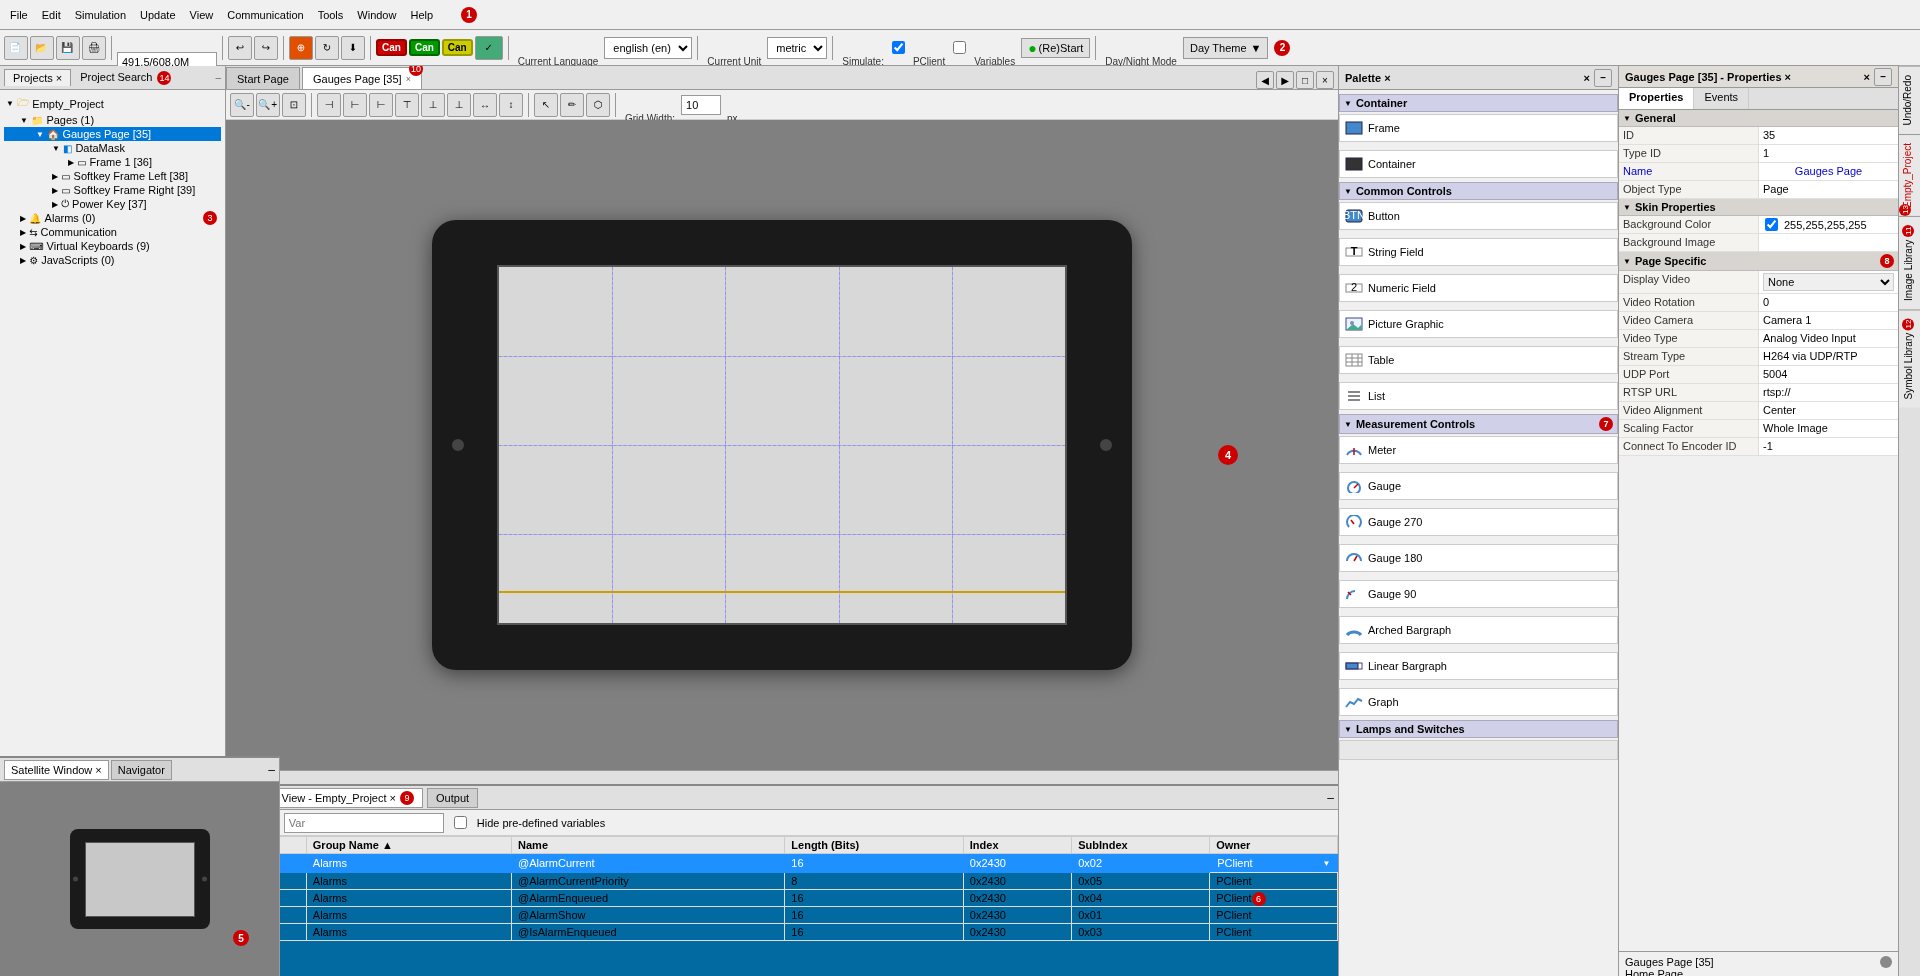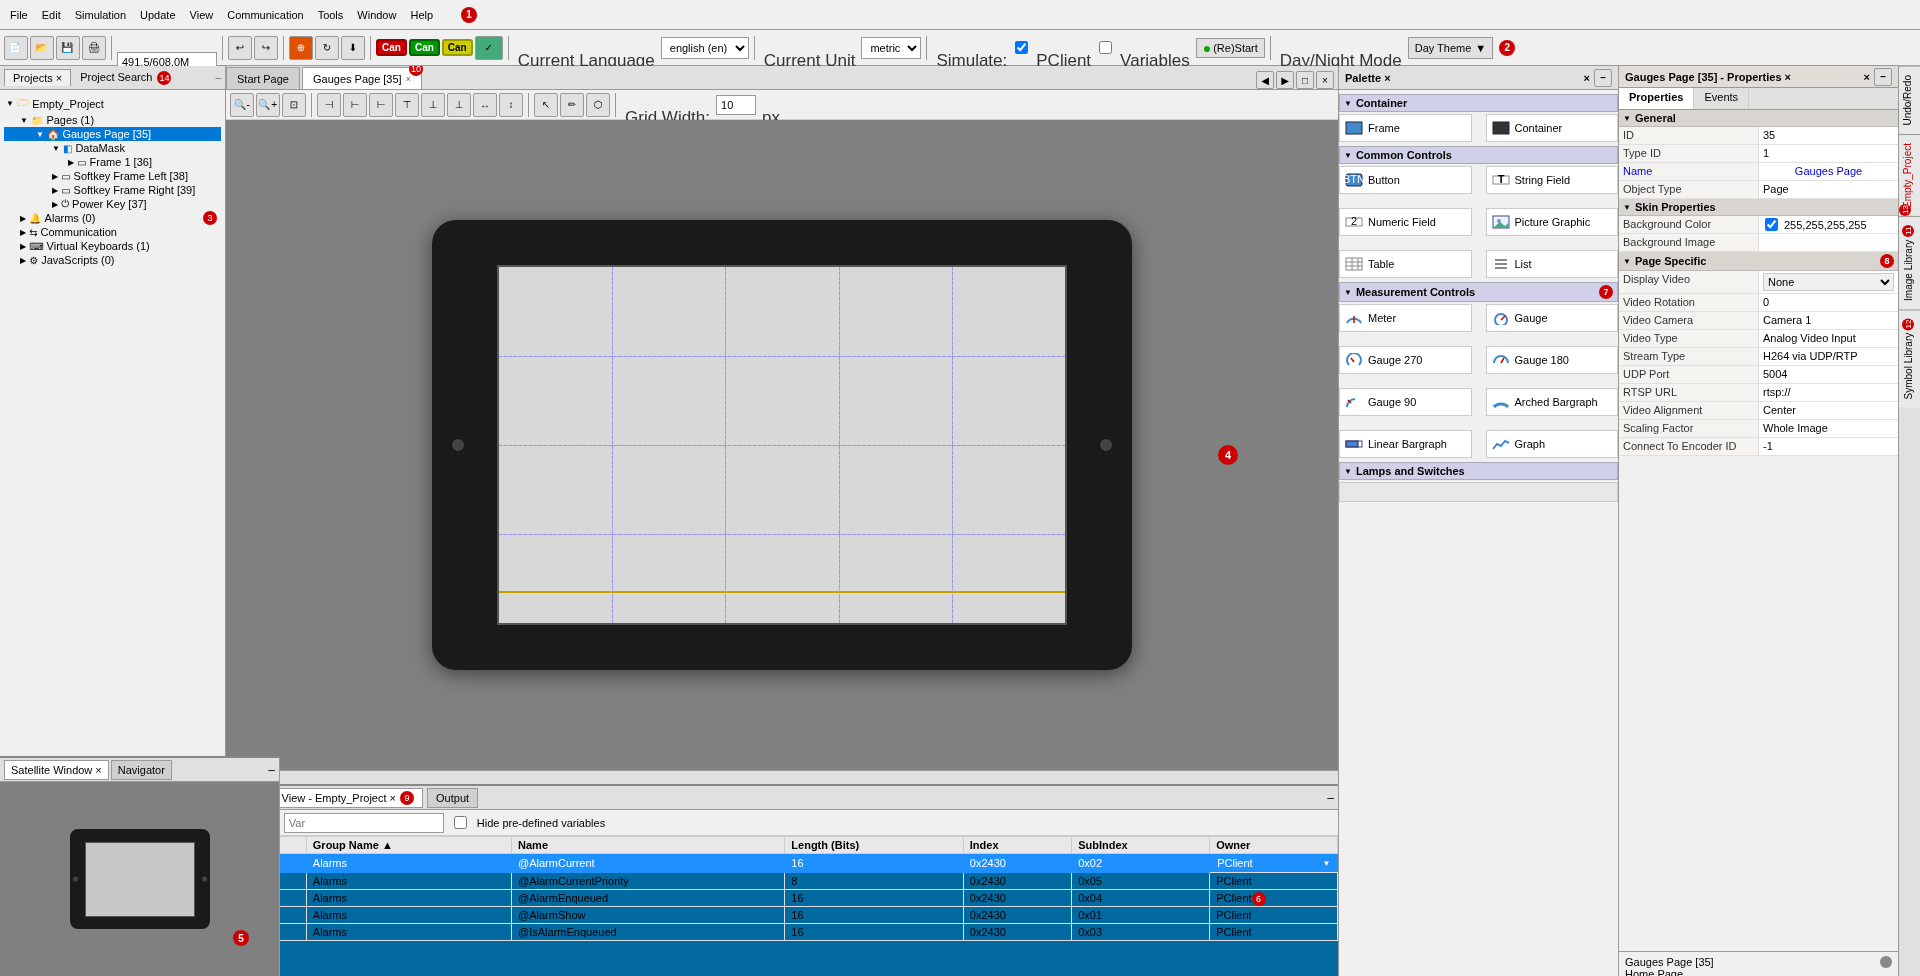--- a/index.html
+++ b/index.html
@@ -43,21 +43,21 @@
     }
     .tb-input {
       height: 20px;
       border: 1px solid #999;
       padding: 0 4px;
       background: #fff;
       font-size: 11px;
       width: 90px;
     }
     .tb-sep { width: 1px; height: 24px; background: #999; margin: 0 3px; }
-    .tb-label { font-size: 17px; color: #333; padding: 0 4px; margin-top: 27px; }
+    .tb-label { font-size: 10px; color: #333; padding: 0 4px; margin-top: 27px; }
     .tb-select {
       height: 22px;
       border: 1px solid #999;
       background: #fff;
       font-size: 11px;
       padding: 0 4px;
     }
 
     
     .can-badge {
@@ -362,22 +362,22 @@
       font-size: 11px;
       font-weight: bold;
       margin: 4px 0 2px 0;
       border: 1px solid #aab;
       display: flex;
       align-items: center;
       gap: 4px;
     }
     .palette-grid {
       display: grid;
-      grid-template-columns: 1fr 1fr;
-      gap: 14px;
+      grid-template-columns: 1fr;
+      gap: 8px;
       margin-bottom: 0;
     }
     .palette-item {
       display: flex;
       align-items: center;
       gap: 4px;
       padding: 3px 4px;
       border: 1px solid #ccc;
       background: #fff;
       cursor: pointer;
@@ -681,21 +681,21 @@
 
       <div class="tree-item tree-indent-1">
         <span class="tri tri-right tree-icon"></span>
         <span class="tree-icon">⇆</span>
         <span>Communication</span>
       </div>
 
       <div class="tree-item tree-indent-1">
         <span class="tri tri-right tree-icon"></span>
         <span class="tree-icon">⌨</span>
-        <span>Virtual Keyboards (1)</span>
+        <span>Virtual Keyboards (9)</span>
       </div>
 
       <div class="tree-item tree-indent-1">
         <span class="tri tri-right tree-icon"></span>
         <span class="tree-icon">⚙</span>
         <span>JavaScripts (0)</span>
       </div>
     </div>
   </div>
 

